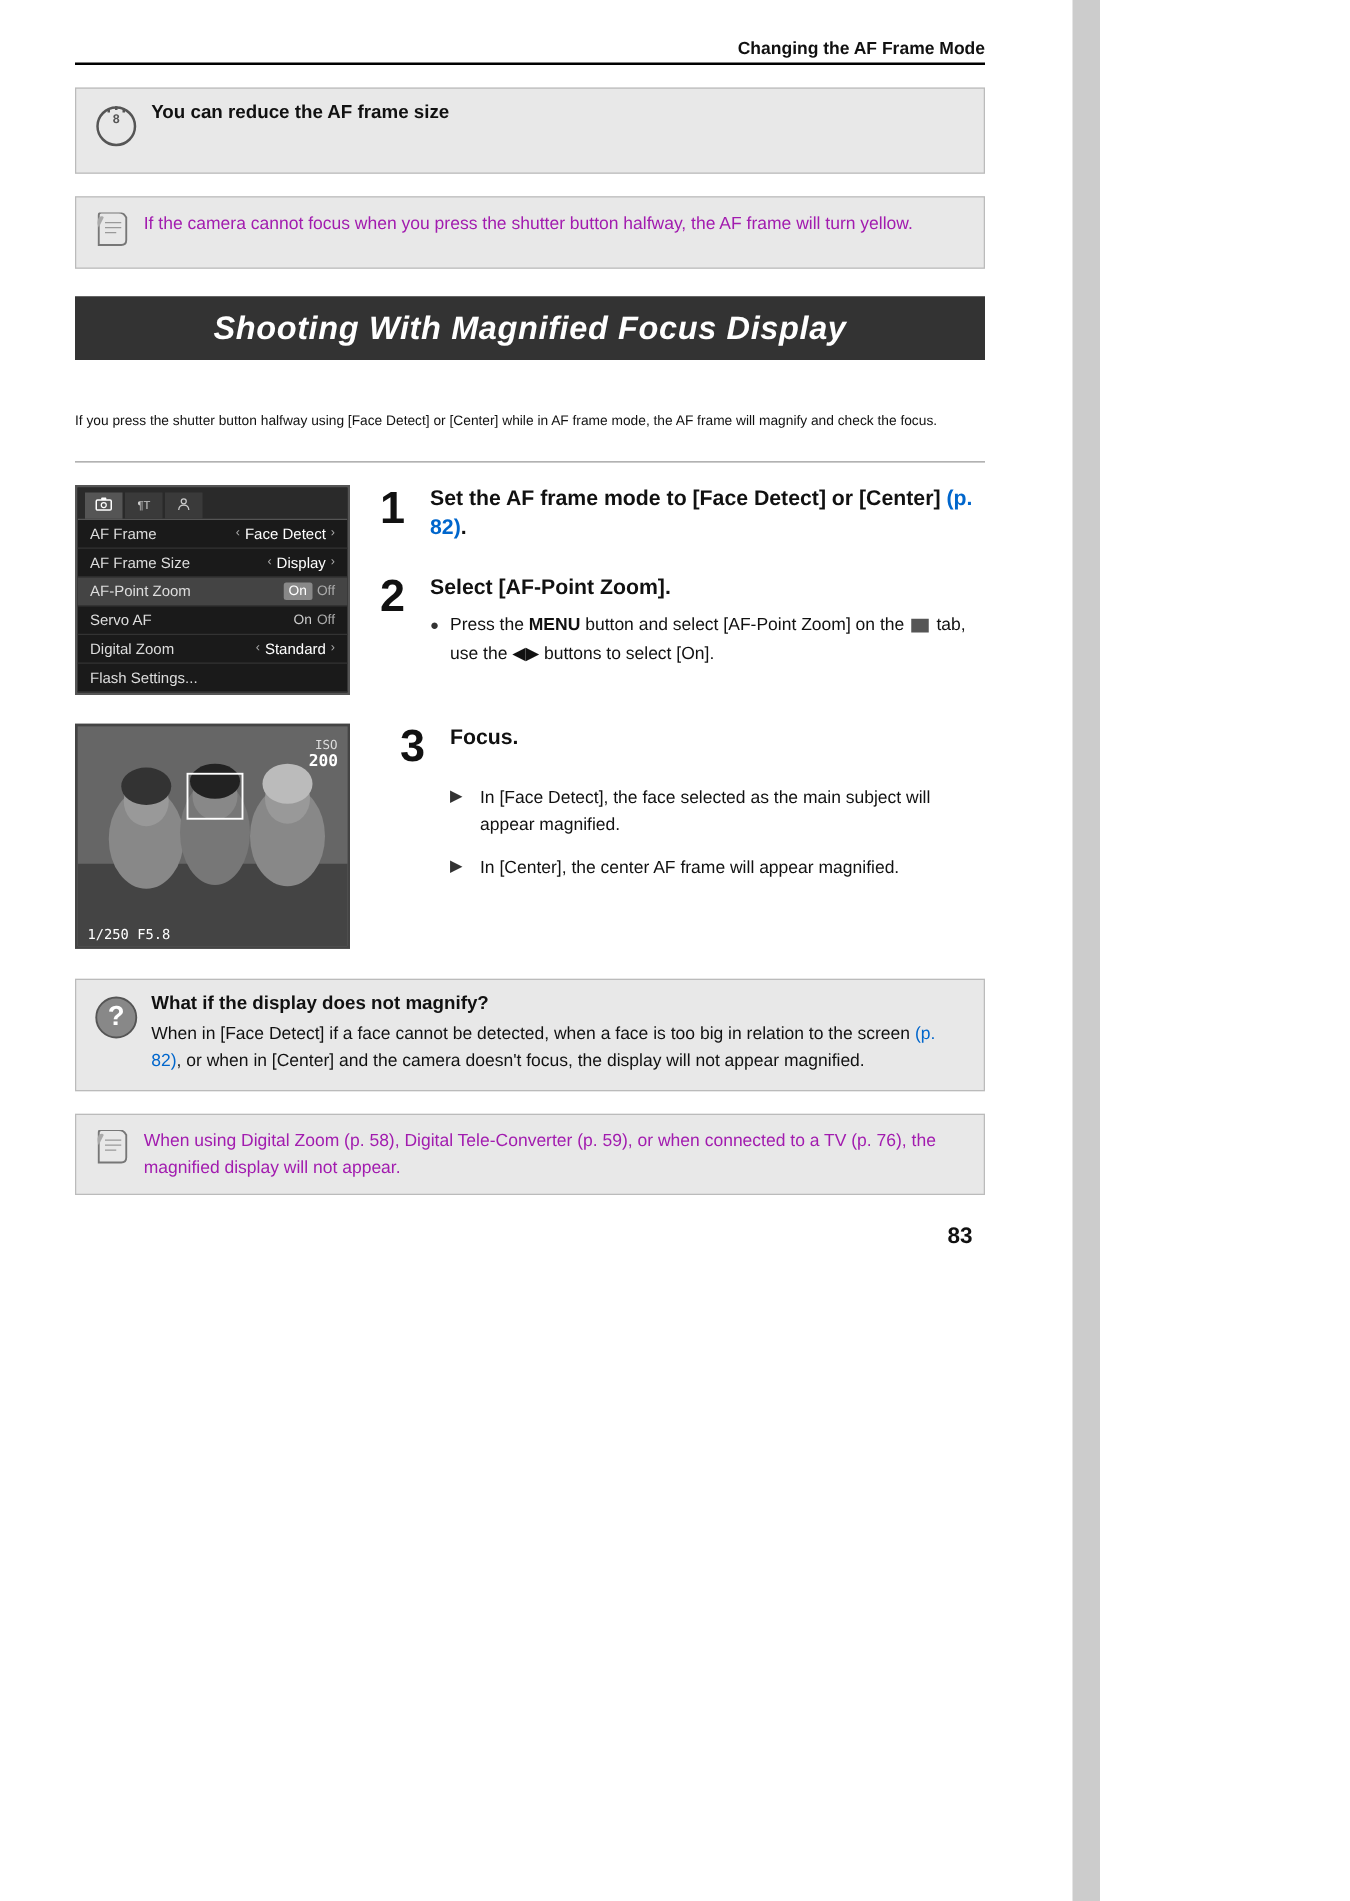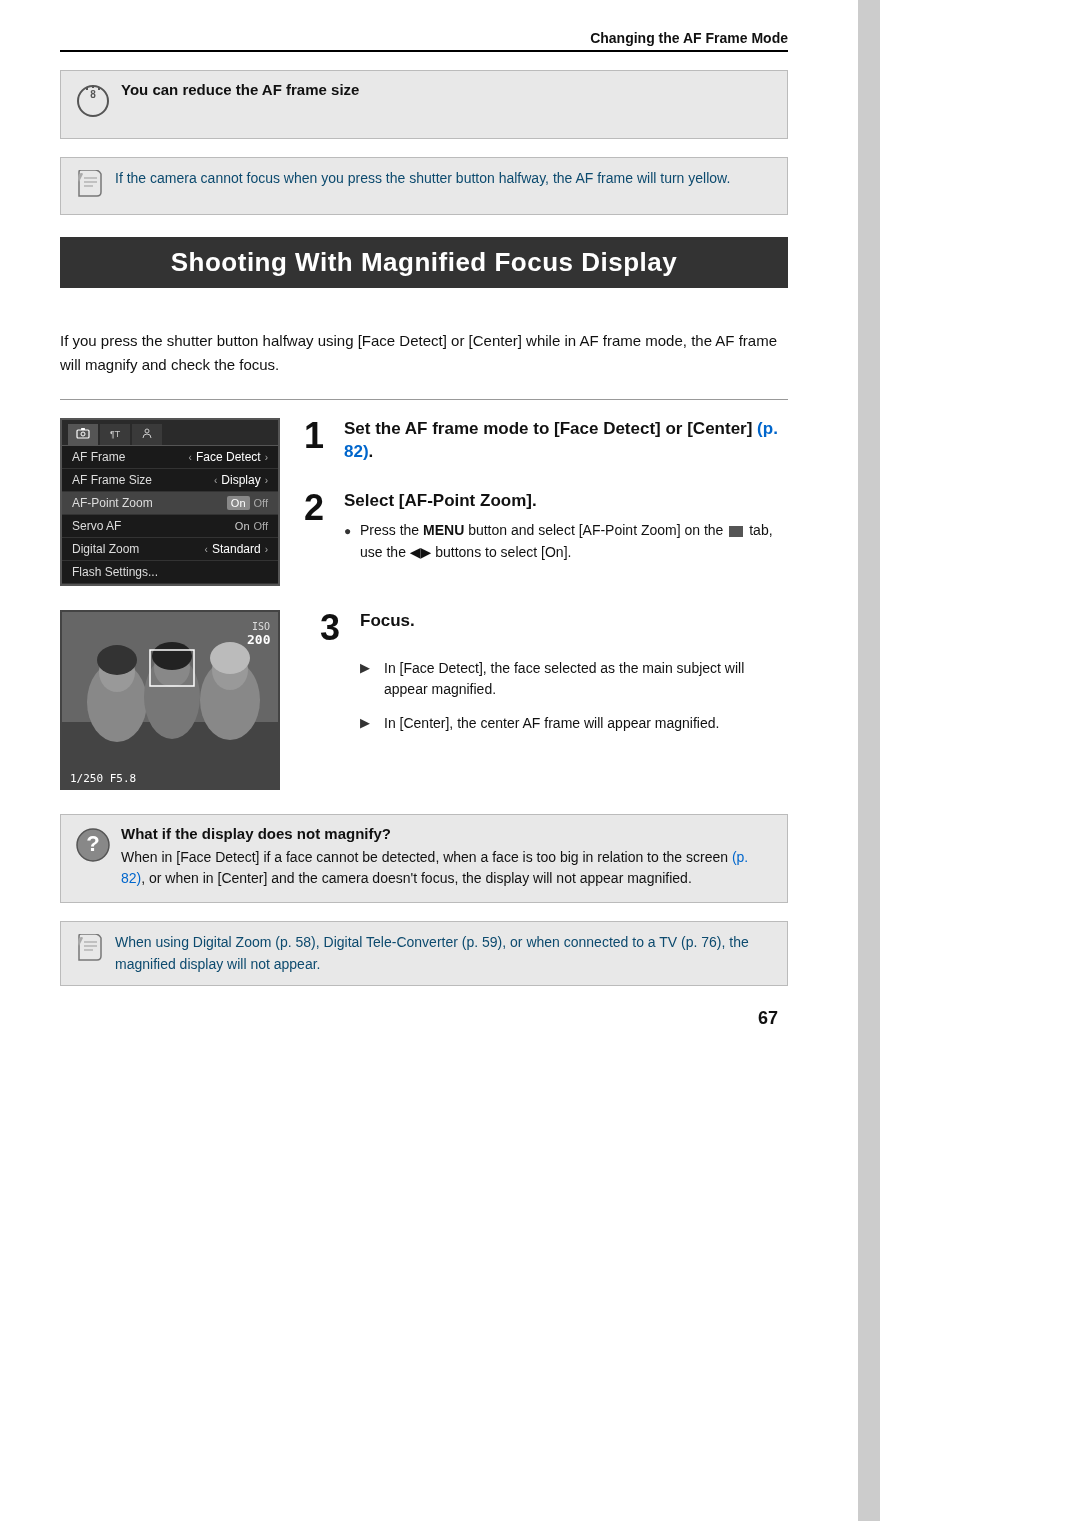--- a/index.html
+++ b/index.html
@@ -90,38 +90,39 @@
     .note-icon {
       font-size: 22px;
       color: #555;
       min-width: 28px;
       margin-top: 2px;
     }
 
     .note-text {
       font-size: 14px;
       line-height: 1.55;
-      color: #0c4a6e;
+      color: #a21caf;
     }
 
     
     .section-heading {
       background: #333;
       color: #fff;
       font-size: 26px;
       font-weight: bold;
       font-family: 'Arial Black', Arial, sans-serif;
       padding: 10px 20px 10px 20px;
       margin-bottom: 20px;
       text-align: center;
       letter-spacing: 0.5px;
+      font-style: italic;
     }
 
     .section-intro {
-      font-size: 15px;
+      font-size: 11px;
       line-height: 1.6;
       margin-bottom: 22px;
       color: #111;
       margin-top: 41px;
     }
 
     
     .steps-area {
       display: flex;
       gap: 24px;
@@ -579,16 +580,16 @@
           <line x1="9" y1="8" x2="22" y2="8" stroke="#999" stroke-width="1"></line>
           <line x1="9" y1="12" x2="22" y2="12" stroke="#999" stroke-width="1"></line>
           <line x1="9" y1="16" x2="18" y2="16" stroke="#999" stroke-width="1"></line>
         </svg>
       </div>
       <div class="note-text">
         When using Digital Zoom <span class="link-text">(p. 58)</span>, Digital Tele-Converter <span class="link-text">(p. 59)</span>, or when connected to a TV <span class="link-text">(p. 76)</span>, the magnified display will not appear.
       </div>
     </div>
 
-    <div class="page-number">67</div>
+    <div class="page-number">83</div>
 
   </div>
 </div>
 
 </body></html>

